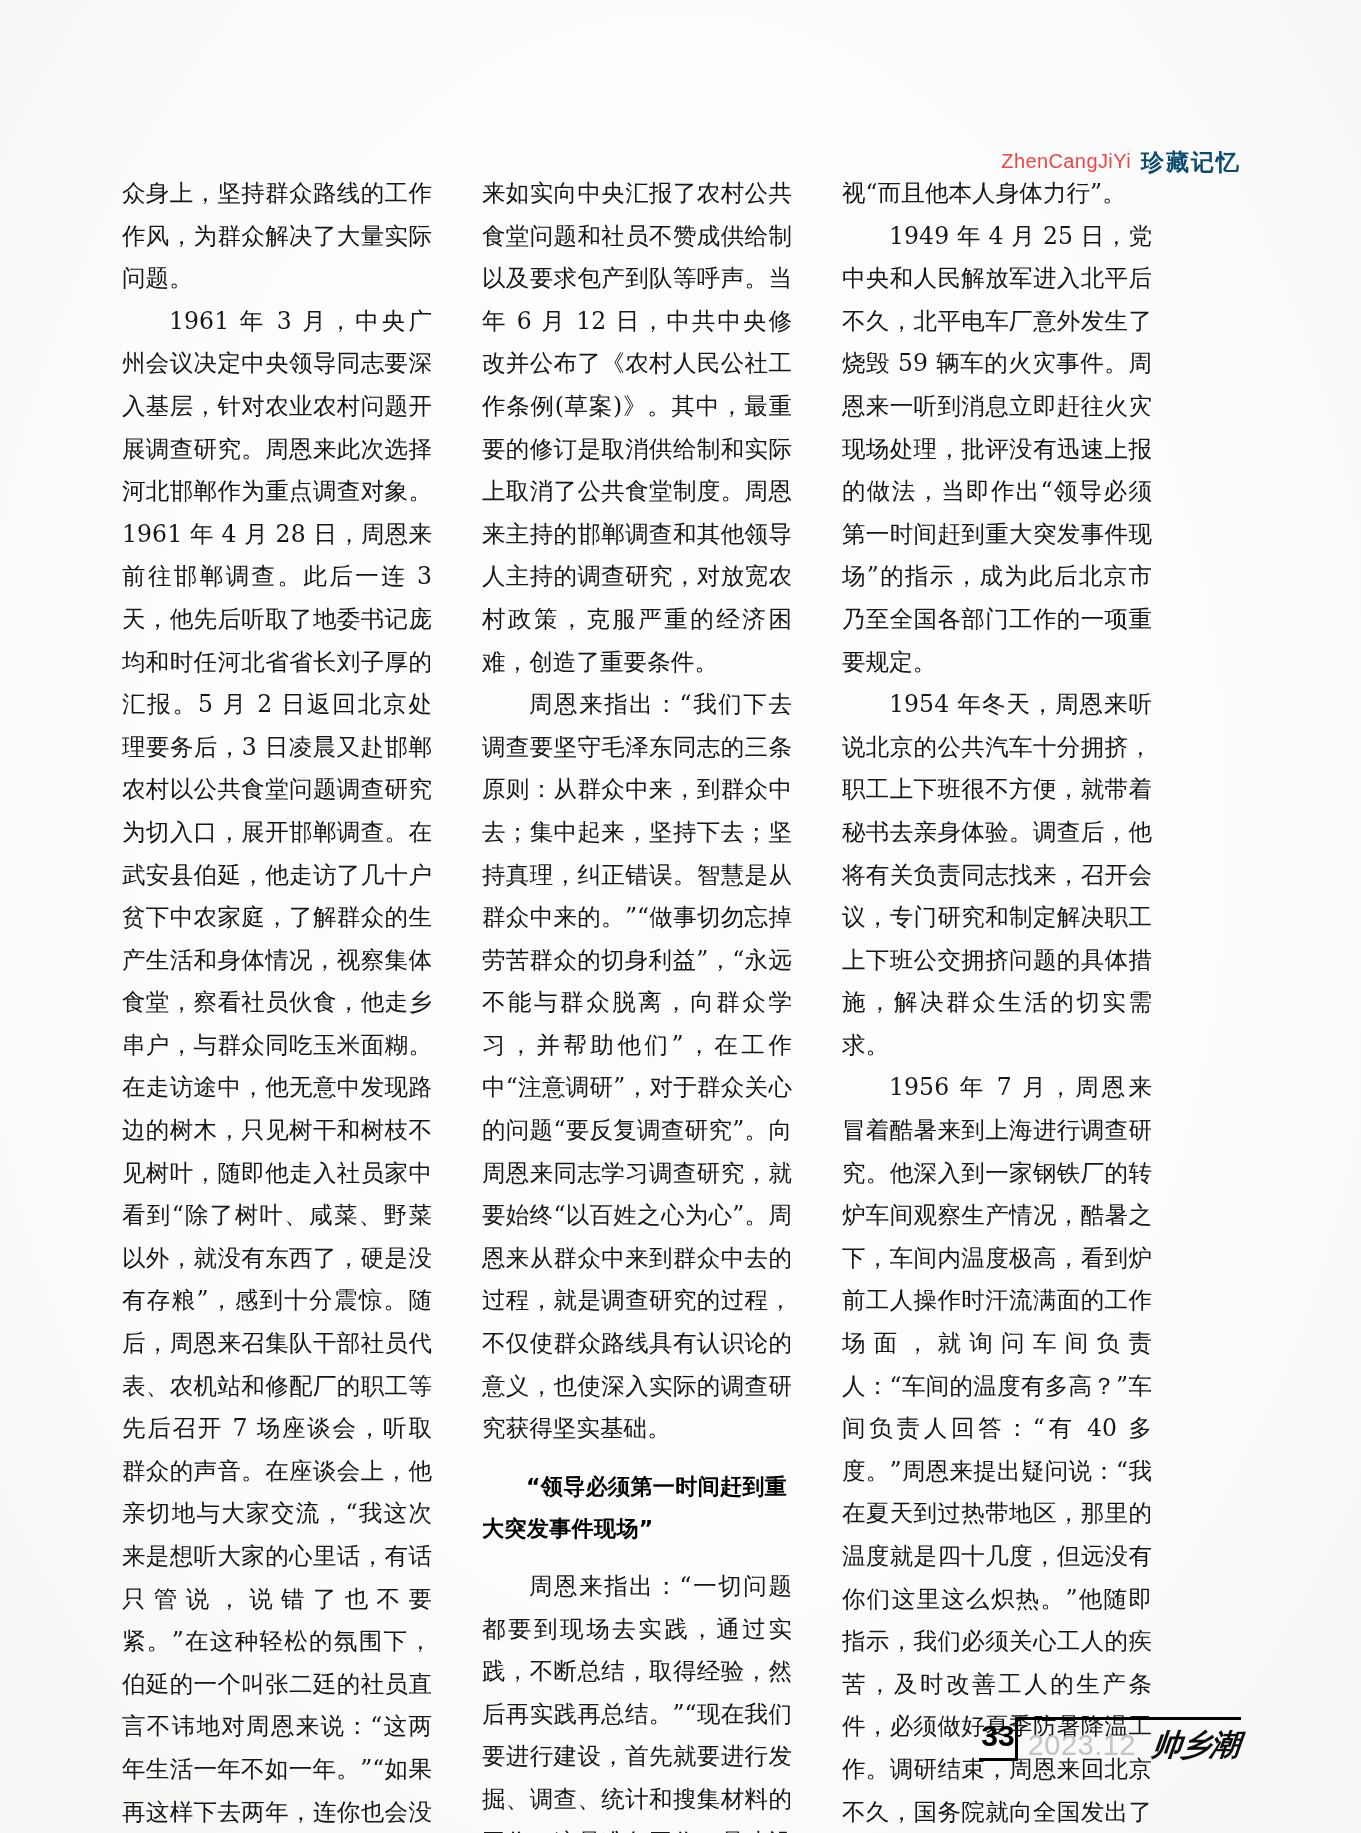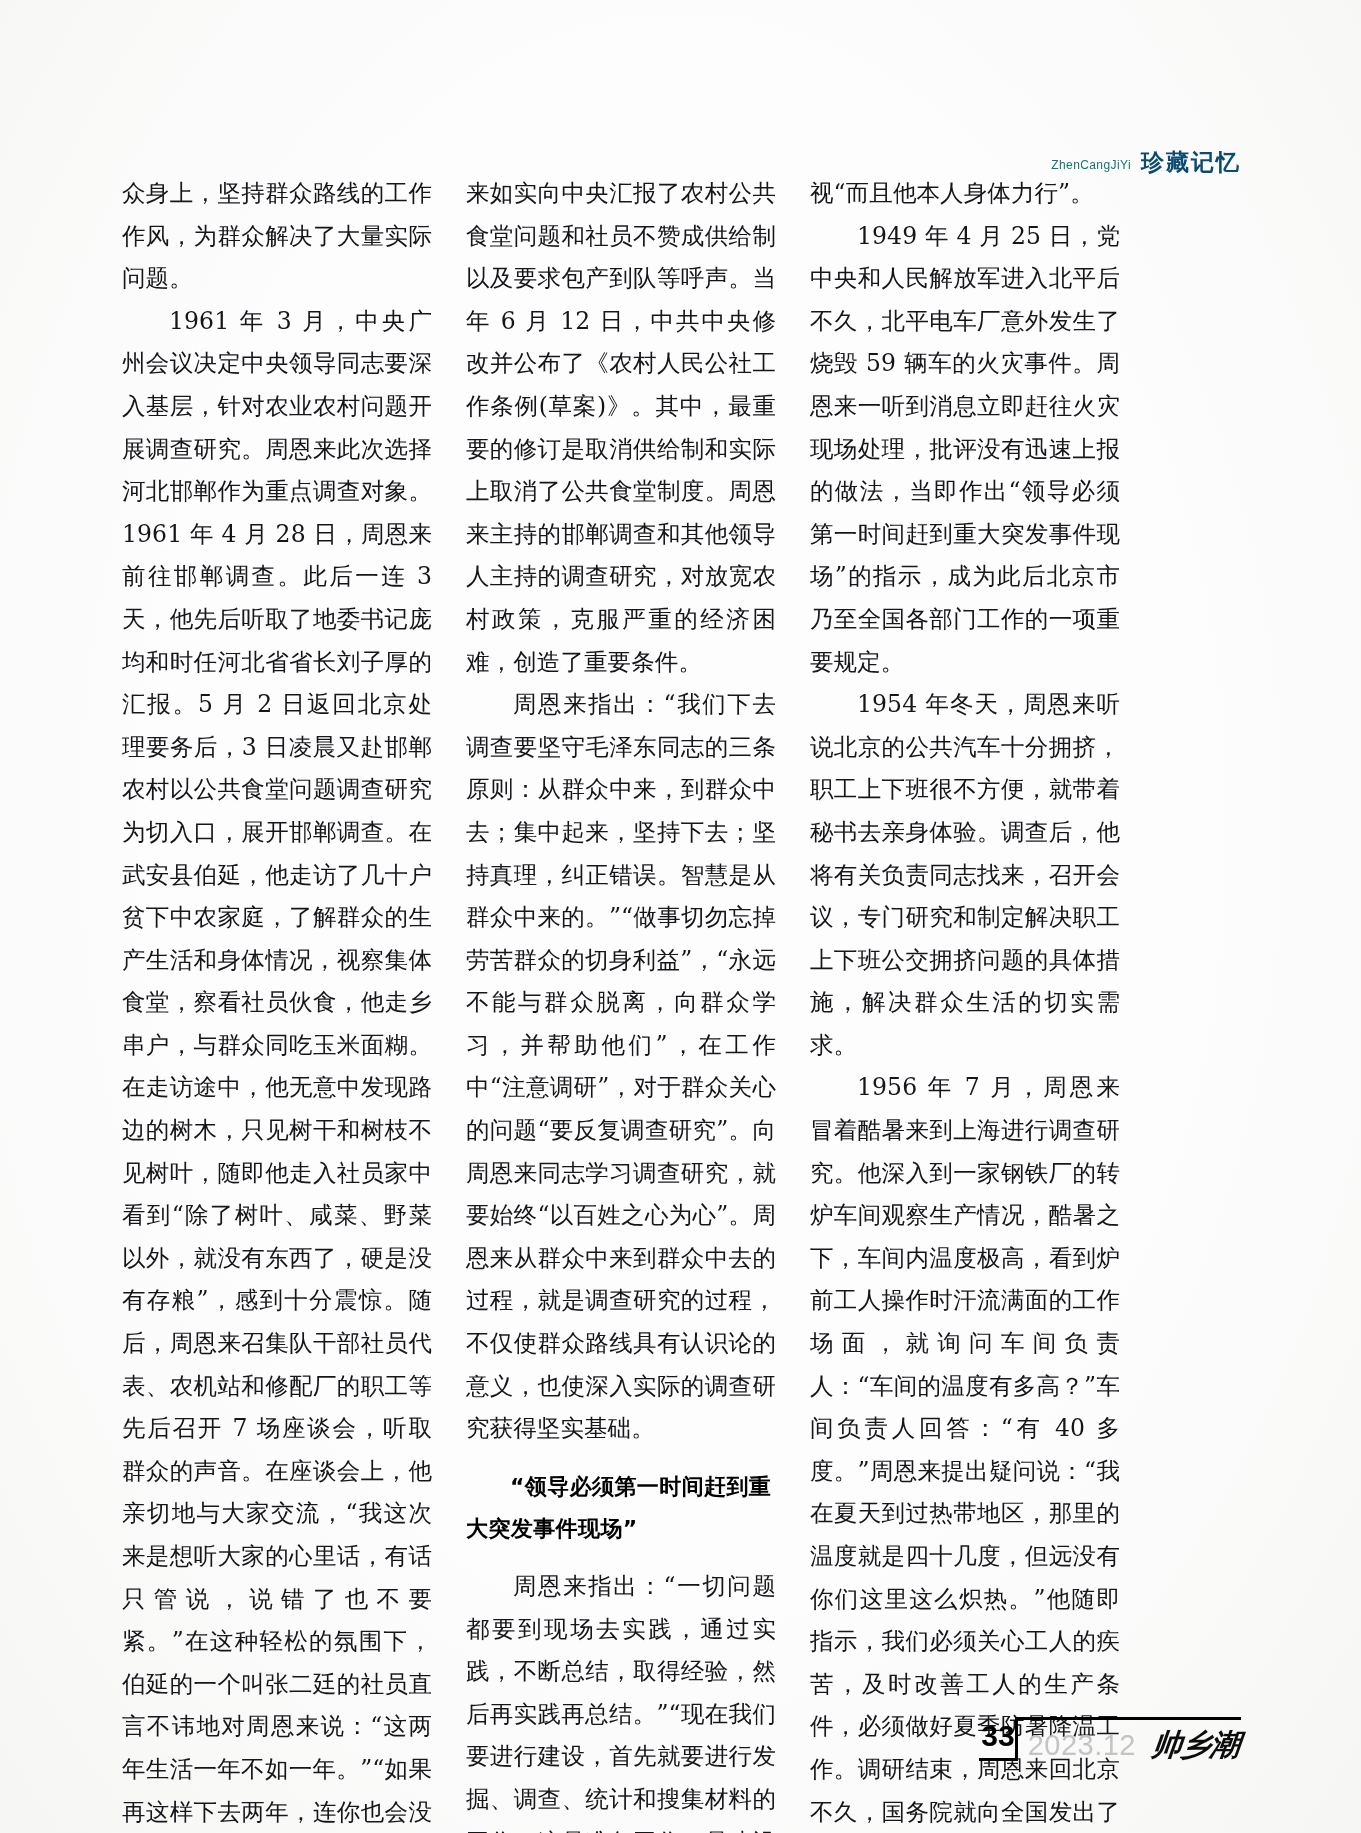--- a/index.html
+++ b/index.html
@@ -37,44 +37,44 @@
     left: 120px;
     right: 120px;
     height: 46px;
     display: flex;
     align-items: flex-end;
     justify-content: flex-end;
     gap: 10px;
   }
   .header-pinyin {
     font-family: "Liberation Sans", sans-serif;
-    font-size: 12px;
+    font-size: 20px;
     letter-spacing: 0.4px;
-    color: #0f766e;
+    color: #ef4444;
     line-height: 1;
     padding-bottom: 3px;
   }
   .header-cn {
     font-family: Liberation Serif, serif;
     font-size: 23px;
     font-weight: 700;
     color: #0c4a6e;
     letter-spacing: 2px;
     line-height: 1;
   }
 
   
   .columns {
     position: absolute;
     top: 172px;
     left: 122px;
     width: 1118px;
     height: 1470px;
     display: flex;
-    gap: 34px;
+    gap: 50px;
   }
   .col {
     width: 310px;
     position: relative;
   }
 
   .para {
     font-size: 23.5px;
     line-height: 42.6px;
     color: #15151a;

